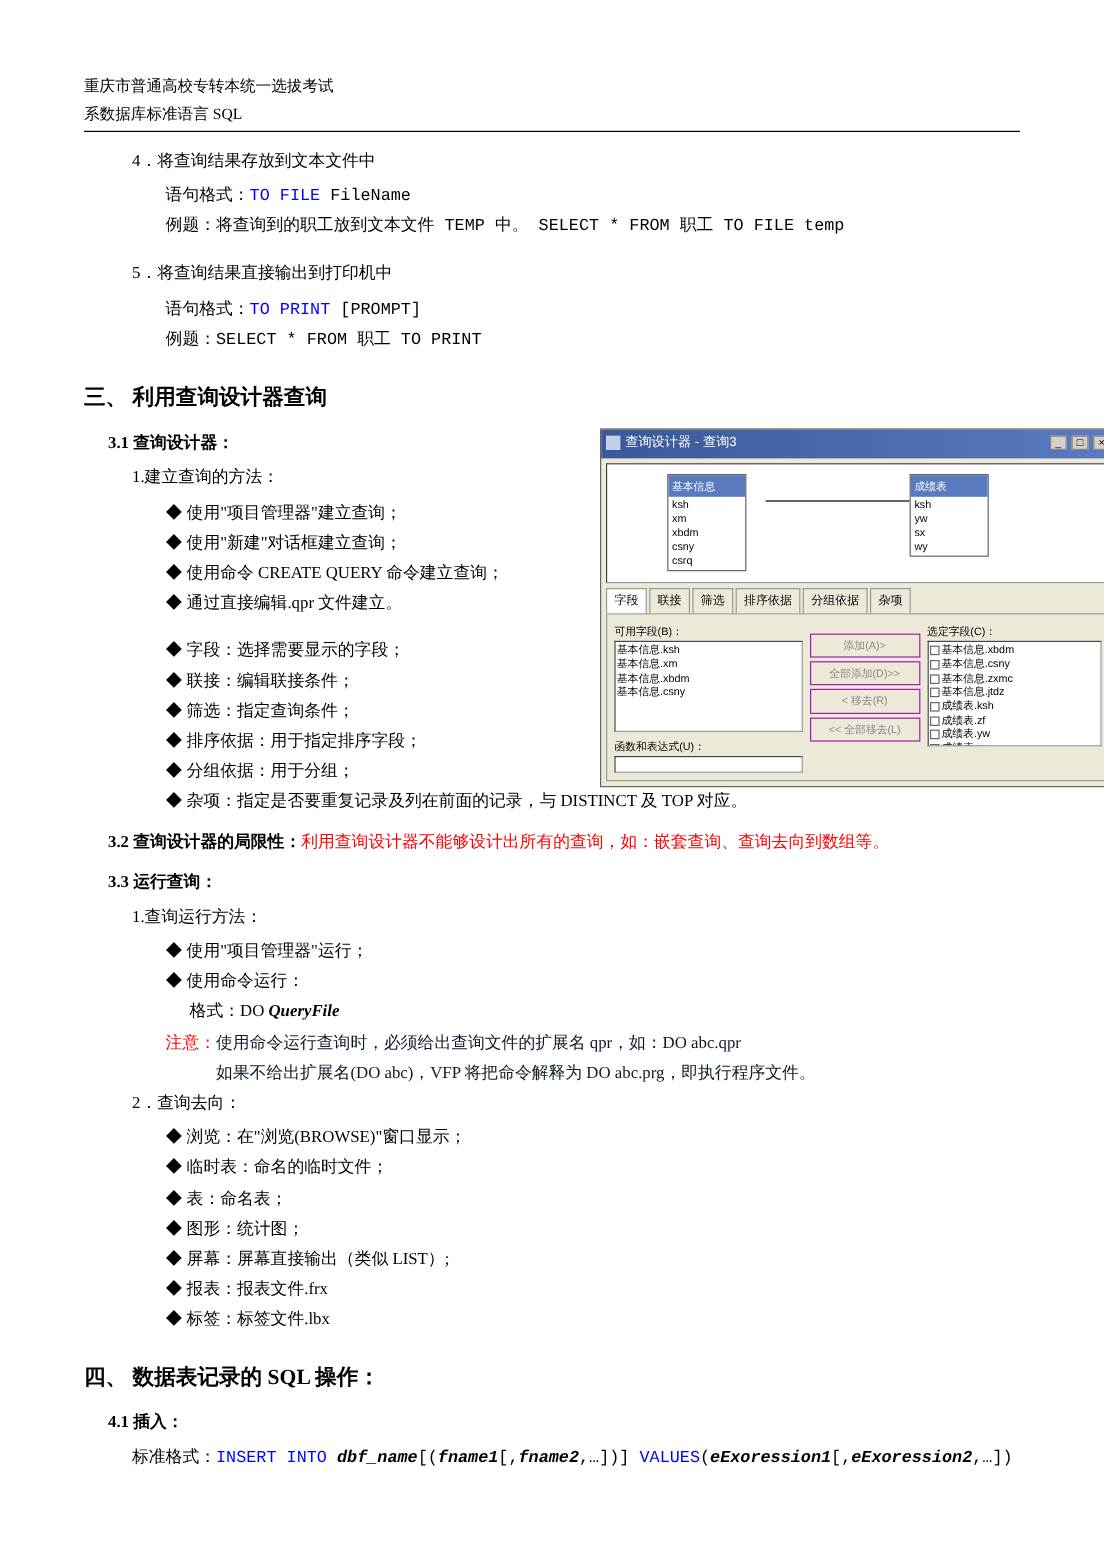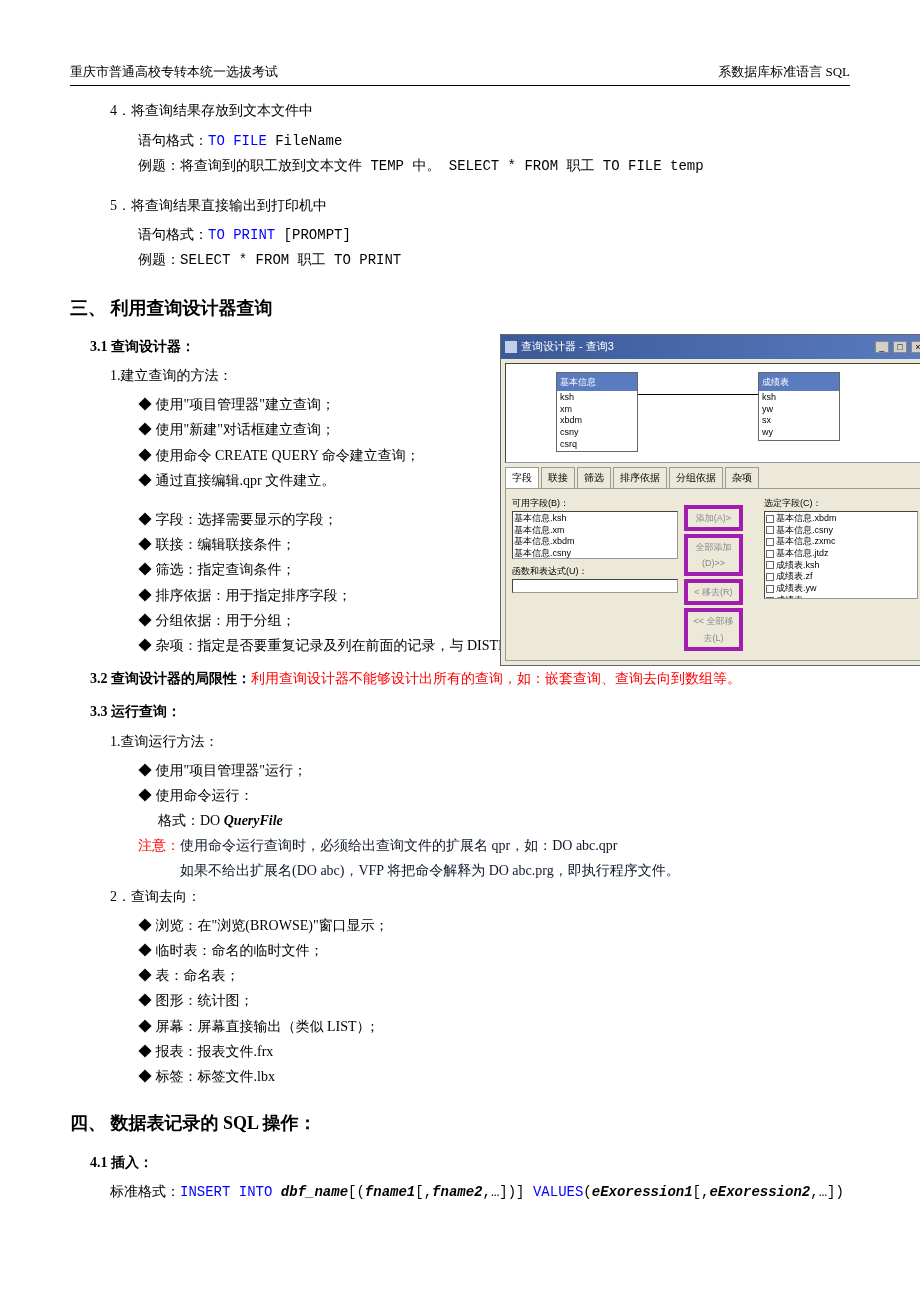--- a/index.html
+++ b/index.html
@@ -13,20 +13,21 @@
       padding: 60px 70px 40px 70px;
       line-height: 1.8;
     }
     .header {
       display: flex;
       justify-content: space-between;
       border-bottom: 1px solid #000;
       padding-bottom: 2px;
       font-size: 13px;
       margin-bottom: 12px;
+      flex-direction: column;
     }
     .section-title {
       font-size: 18px;
       font-weight: bold;
       margin: 18px 0 10px 0;
     }
     .sub-title {
       font-weight: bold;
       font-size: 14px;
       margin: 8px 0 4px 20px;
@@ -91,21 +92,21 @@
     .qd-tables-pane {
       height: 100px;
       background: #fff;
       margin: 4px;
       border: 1px inset #999;
       position: relative;
       overflow: hidden;
     }
     .qd-table-wgt {
       position: absolute;
-      width: 82px;
+      width: 66px;
       border: 1px solid #666;
       background: #fff;
       font-size: 9px;
     }
     .qd-table-wgt .hdr {
       background: #5a7bc0;
       color: #fff;
       padding: 1px 3px;
     }
     .qd-table-wgt .lst {
@@ -138,36 +139,36 @@
       background: #ece9d8;
       padding: 6px;
       display: flex;
       gap: 6px;
       font-size: 9px;
     }
     .qd-col { flex: 1; }
     .qd-list {
       border: 1px inset #999;
       background: #fff;
-      height: 48px;
+      height: 76px;
       overflow: hidden;
       line-height: 1.3;
       padding: 1px;
     }
     .qd-list .row { white-space: nowrap; }
     .qd-btn {
       display: block;
-      border: 4px solid #a21caf;
+      border: 1px solid #a21caf;
       background: #ece9d8;
       color: #888;
       padding: 1px 2px;
       margin-bottom: 3px;
       font-size: 9px;
       text-align: center;
-      width: 59px;
+      width: 92px;
     }
     .qd-input {
       border: 1px inset #999;
       background: #fff;
       height: 14px;
       width: 100%;
     }
     .rel-container { position: relative; }
     .sel-col .row { display: flex; align-items: center; gap: 2px; }
     .sel-col .cb { width: 8px; height: 8px; border: 1px solid #666; display: inline-block; }

